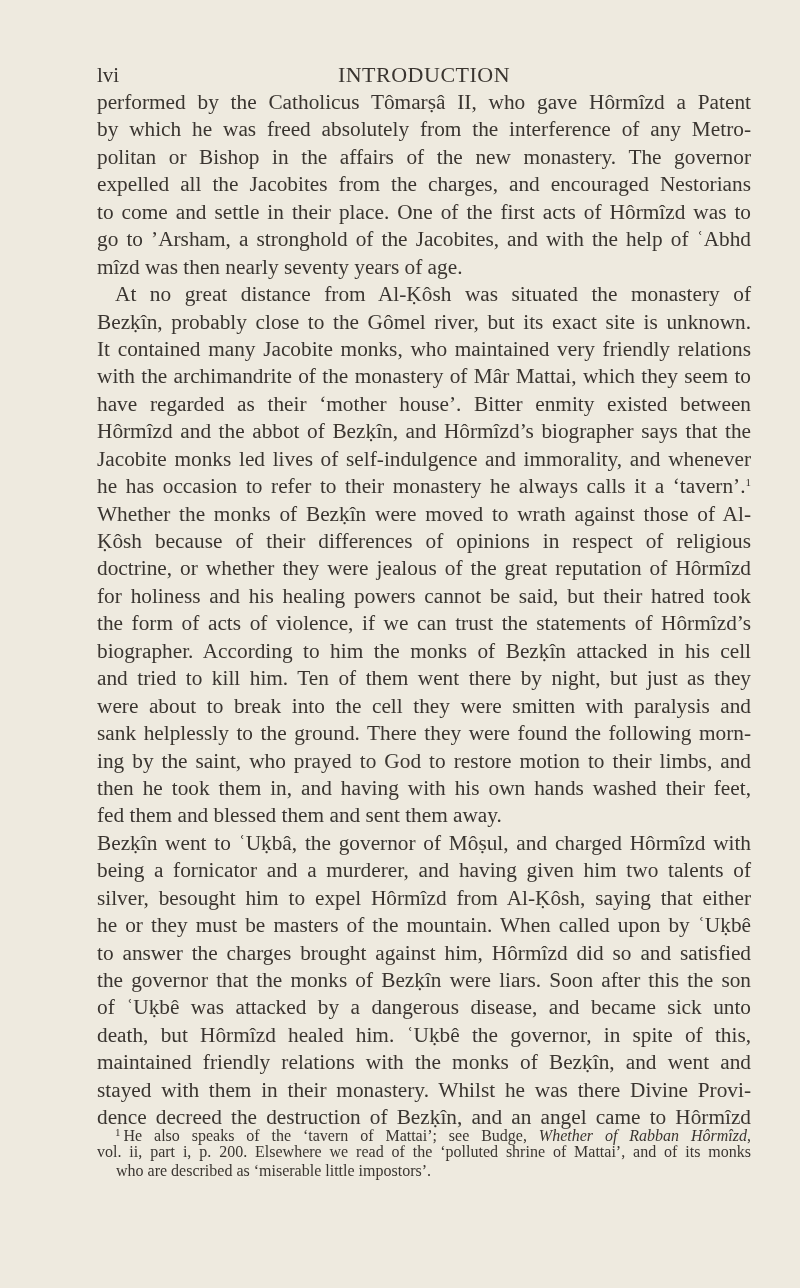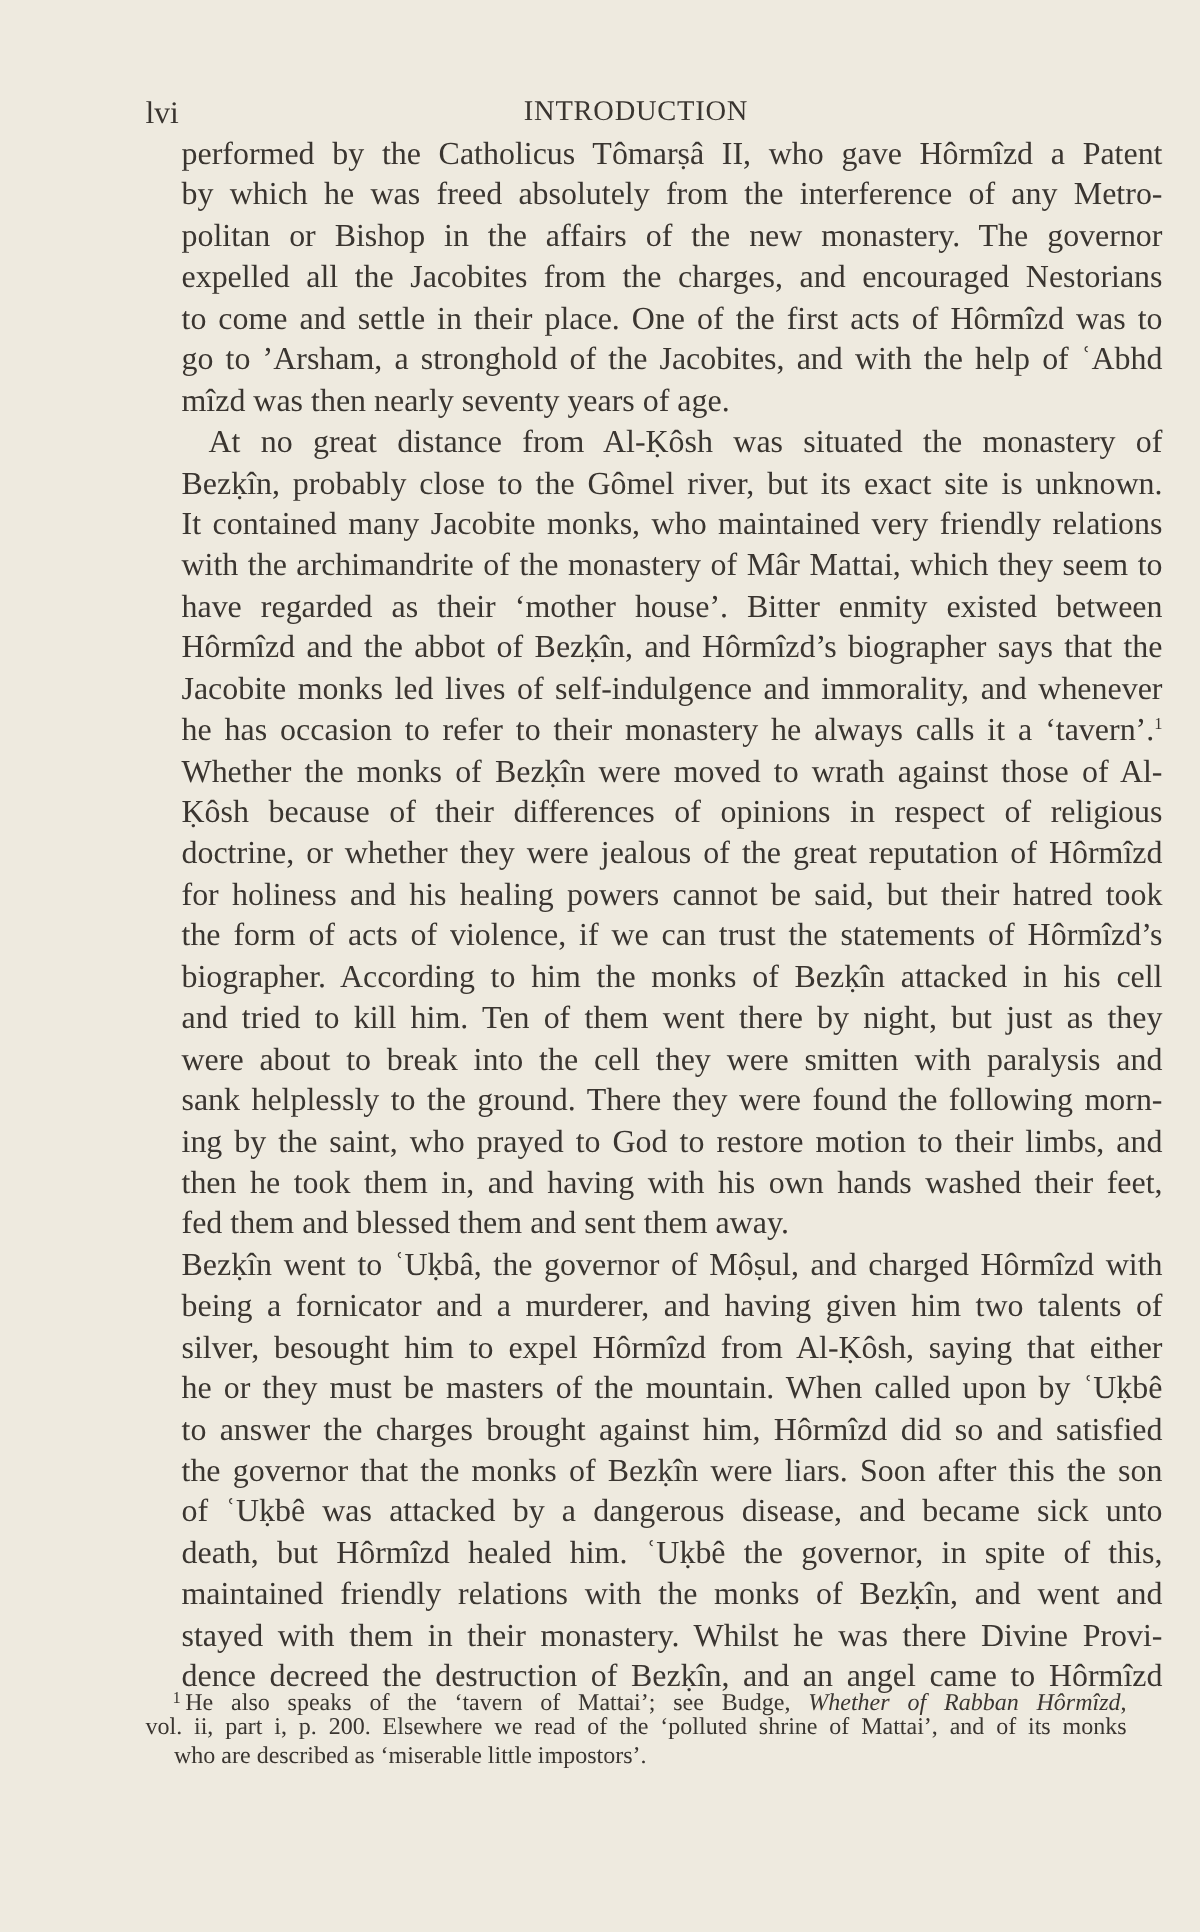--- a/index.html
+++ b/index.html
@@ -30,28 +30,27 @@
       left: 0;
       top: 0;
     }
     .running-head .title {
       position: absolute;
       left: 0;
       right: 0;
       top: 0;
       text-align: center;
       letter-spacing: 0.5px;
-      font-size: 19px;
+      font-size: 22px;
     }
     .body-text {
       position: absolute;
       left: 97px;
       top: 89px;
       width: 654px;
-      margin-left: 24px;
     }
     .line {
       display: block;
       height: 27.45px;
       line-height: 27.45px;
       font-size: 21.3px;
       white-space: nowrap;
       text-align: justify;
       text-align-last: justify;
     }

